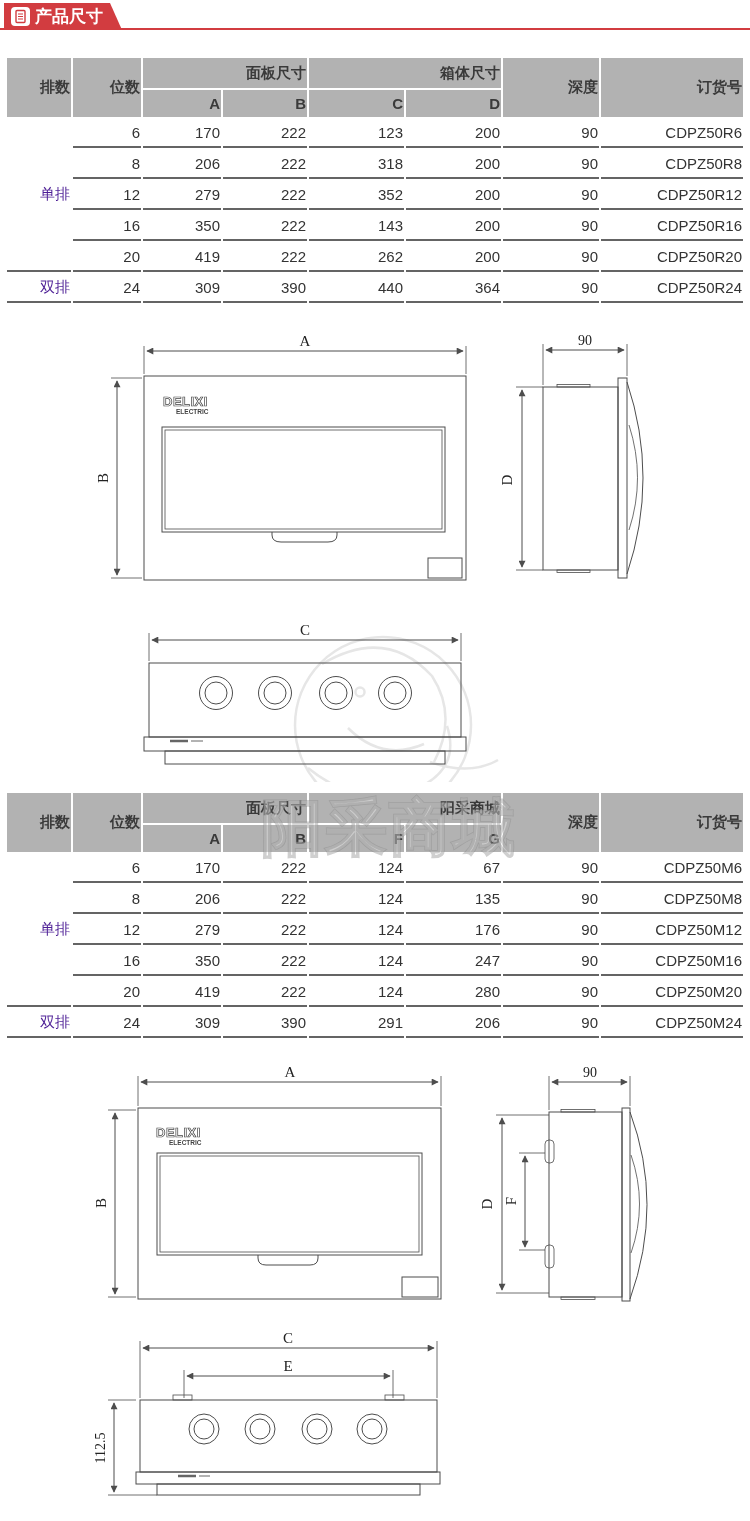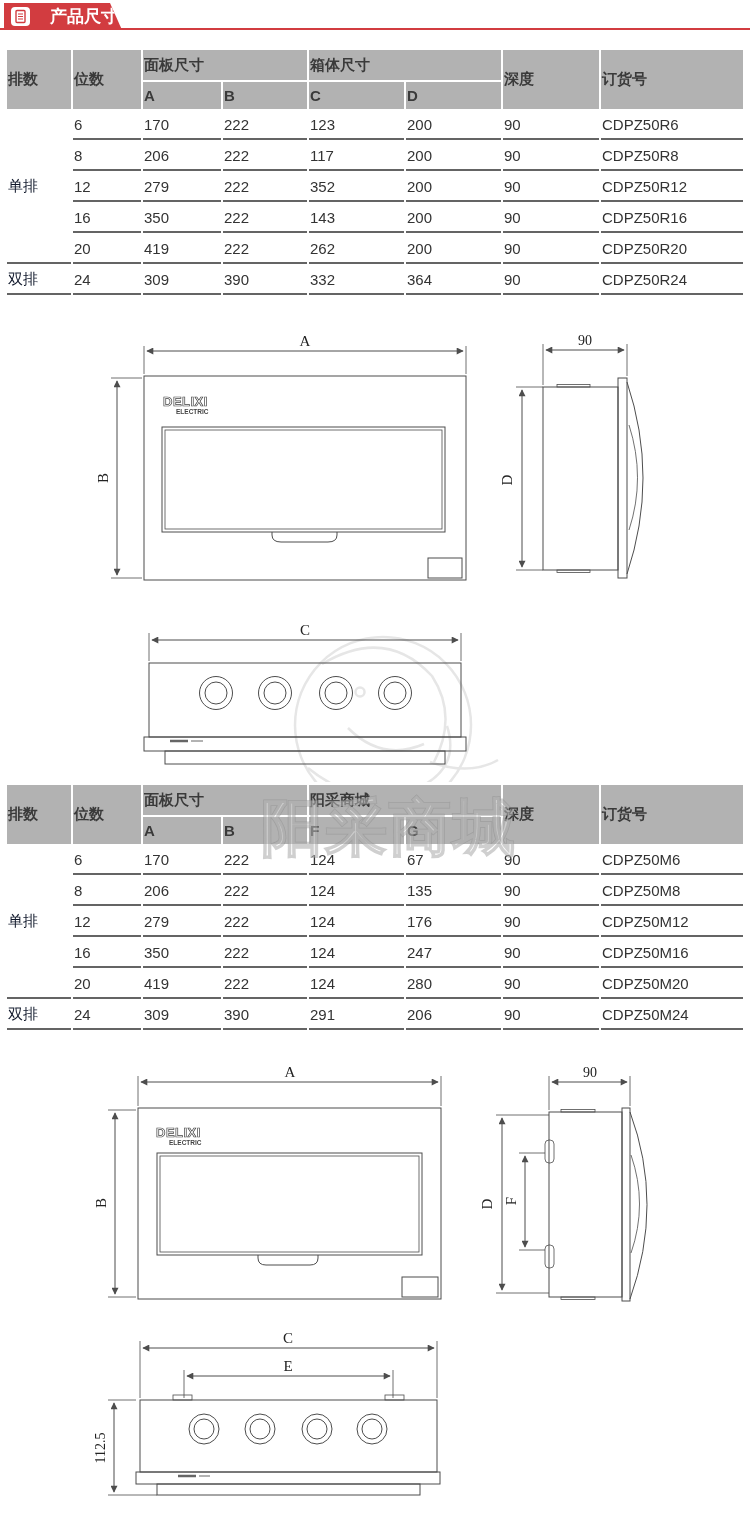--- a/index.html
+++ b/index.html
@@ -7,42 +7,42 @@
   body {
     width:750px; height:1521px; position:relative; background:#ffffff;
     font-family:"Liberation Sans","DejaVu Sans",sans-serif;
   }
 
   
   .title-bar { position:absolute; top:0; left:0; width:750px; height:34px; }
   .title-badge {
     position:absolute; top:3px; left:4px; height:27px; width:118px;
     background:#d23c40; color:#ffffff; display:flex; align-items:center;
-    padding-left:7px; gap:20px; font-size:17px; font-weight:bold;
+    padding-left:7px; gap:5px; font-size:17px; font-weight:bold;
     clip-path:polygon(0 0, 106px 0, 118px 100%, 0 100%);
   }
   .title-line { position:absolute; top:28px; left:0; width:750px; height:2px; background:#d23c40; }
   .doc-icon { display:inline-flex; }
 
   
   .spec-table {
     border-collapse:separate; border-spacing:2px; table-layout:fixed;
-    width:740px; text-align:left;
+    width:740px; text-align:right;margin-top:8px;
   }
   .spec-table thead th {
     background:#b2b2b2; color:#3a3a3a; font-size:15px; font-weight:bold;
   }
   .spec-table thead tr:first-child th { height:30px; }
   .spec-table thead tr:nth-child(2) th { height:27px; }
   .spec-table tbody td {
     height:29px; font-size:15px; color:#333333;
     border-bottom:2px solid #646464;
   }
   .spec-table tbody th.group-cell {
-    background:transparent; font-weight:normal; font-size:15px; color:#0f172a;
+    background:transparent; font-weight:normal; font-size:15px; color:#4c1d95;
     border-bottom:2px solid #646464; vertical-align:middle;
   }
   #table1 { position:absolute; top:48px; left:5px; }
   #table2 { position:absolute; top:783px; left:5px; }
 
   
   #svg1 { position:absolute; top:330px; left:0; }
   #svg2 { position:absolute; top:1060px; left:0; }
   .ln   { fill:none; stroke:#4d4d4d; stroke-width:1; }
   .ln2  { fill:none; stroke:#4d4d4d; stroke-width:0.8; }
@@ -124,21 +124,21 @@
         <td>222</td>
         <td>123</td>
         <td>200</td>
         <td>90</td>
         <td>CDPZ50R6</td>
       </tr>
       <tr>
         <td>8</td>
         <td>206</td>
         <td>222</td>
-        <td>117</td>
+        <td>318</td>
         <td>200</td>
         <td>90</td>
         <td>CDPZ50R8</td>
       </tr>
       <tr>
         <td>12</td>
         <td>279</td>
         <td>222</td>
         <td>352</td>
         <td>200</td>
@@ -161,21 +161,21 @@
         <td>262</td>
         <td>200</td>
         <td>90</td>
         <td>CDPZ50R20</td>
       </tr>
       <tr>
         <th rowspan="1" class="group-cell">双排</th>
         <td>24</td>
         <td>309</td>
         <td>390</td>
-        <td>332</td>
+        <td>440</td>
         <td>364</td>
         <td>90</td>
         <td>CDPZ50R24</td>
       </tr>
     </tbody>
 </table>
 
 <svg id="svg1" width="750" height="452" viewBox="0 0 750 452">
   <defs>
     <marker id="ar1" viewBox="0 0 10 10" refX="9" refY="5" markerWidth="9" markerHeight="7" orient="auto-start-reverse">

